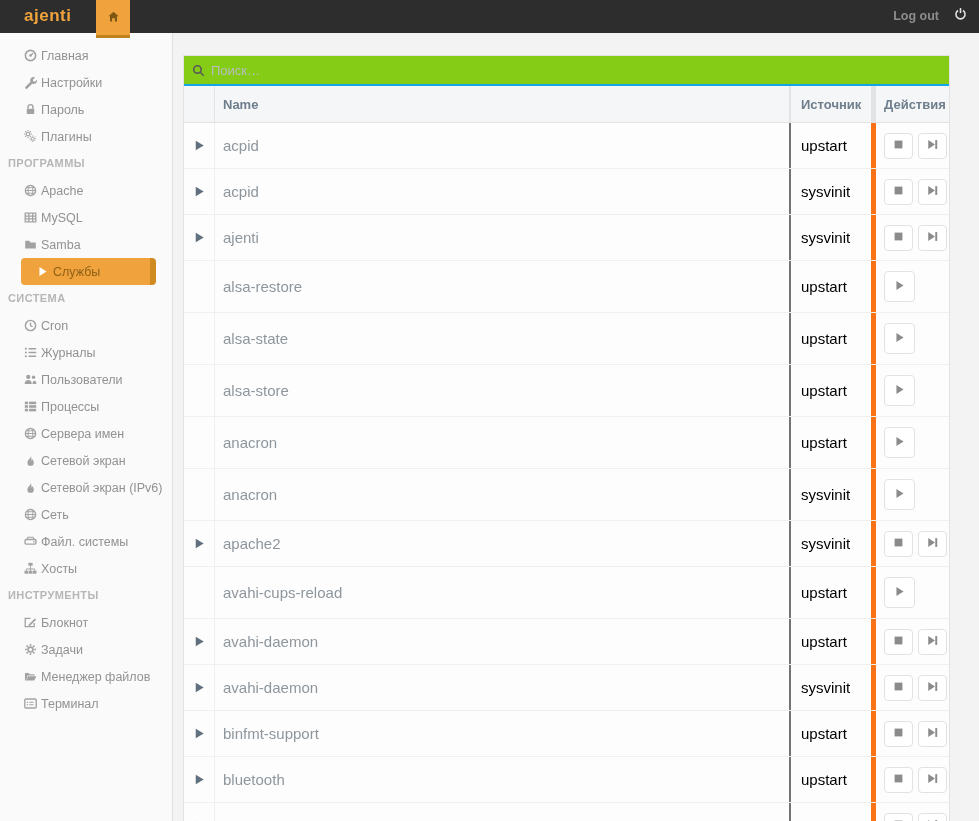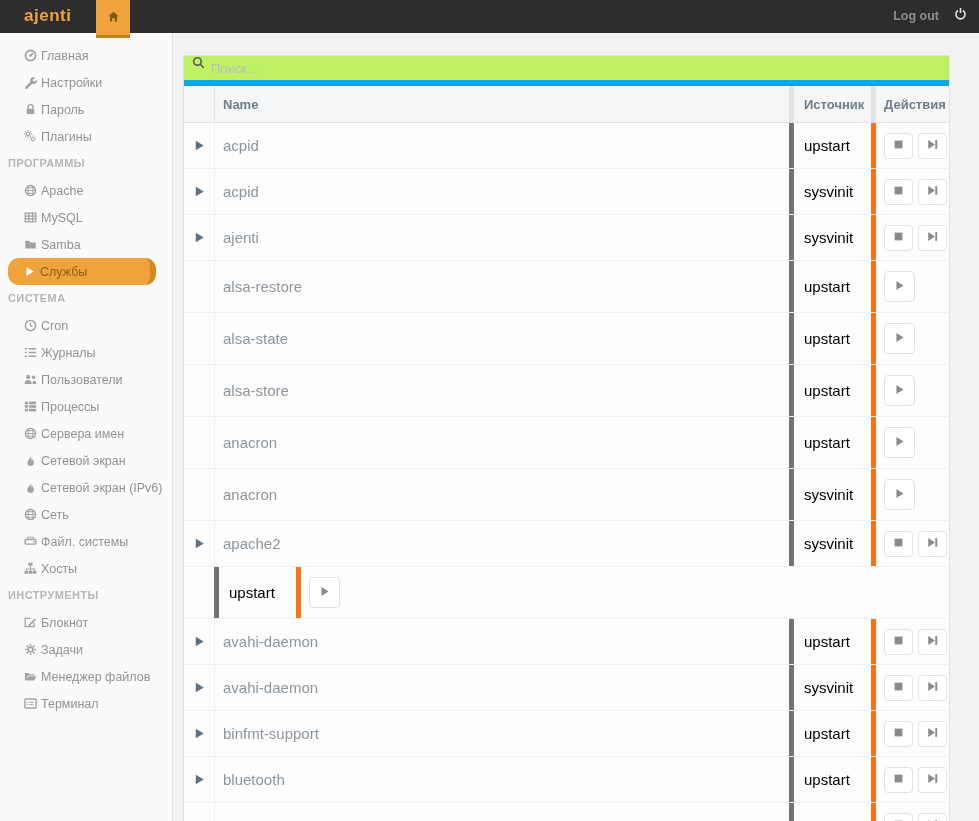--- a/index.html
+++ b/index.html
@@ -17,39 +17,39 @@
               display:flex; align-items:center; justify-content:center; color:#7e5714; }
   .logout { position:absolute; right:40px; top:9px; font-size:12.5px; font-weight:bold; color:#8d8d8d; cursor:pointer; }
   .power-btn { position:absolute; right:12px; top:7px; background:none; border:none; color:#e3e3e3; cursor:pointer; }
   
   .sidebar { position:absolute; top:33px; left:0; bottom:0; width:173px; background:#fafafa;
              border-right:1px solid #e0e0e0; padding-top:9px; }
   .side-item { padding:1.5px 8px 1.5px 22px; line-height:24px; font-size:12.5px; font-weight:normal;
                color:#929292; cursor:pointer; }
   .side-item .icn { display:inline-block; width:16px; text-align:center; color:#a2a2a2; margin-right:3px; }
   .side-item .icn svg { vertical-align:-2px; }
-  .side-item.active { background:#f0a33c; color:#8f6117; margin-left:8px; margin-right:16px;
-                      border-right:6px solid #cf8a22; border-radius:11px; padding-left:13px; }
+  .side-item.active { background:#f0a33c; color:#8f6117; margin-left:21px; margin-right:16px;
+                      border-right:6px solid #cf8a22; border-radius:4px; padding-left:13px; }
   .side-item.active .icn { color:#ffffff; }
   .side-section { padding:0 8px; line-height:27px; font-size:11px; font-weight:bold;
                   letter-spacing:.4px; color:#b6b6b6; }
   
   .panel { position:absolute; left:183px; top:55px; width:767px; background:#fdfdfd;
            border:1px solid #e2e2e2; }
-  .search-row { height:30px; border-bottom:6px solid #0ea5e9; display:flex; padding:0 8px; background:#bef264; }
+  .search-row { height:30px; border-bottom:2px solid #0ea5e9; display:flex; align-items:center; padding:0 8px; background:#84cc16; }
   .search-icn { color:#5a5a5a; margin-right:6px; display:flex; }
   .search-input { flex:1; border:none; outline:none; background:transparent; font-size:13px; color:#555;
                   font-family:"Liberation Sans","DejaVu Sans",sans-serif; }
   .search-input::placeholder { color:#b9bdc1; }
   .thead { display:flex; height:37px; background:#f5f6f7; border-bottom:1px solid #e2e2e2;
            font-size:13px; font-weight:bold; color:#6e7e8d; }
   .cell { overflow:hidden; white-space:nowrap; }
   .c-status { width:30px; display:flex; justify-content:center; align-self:stretch; align-items:center; }
   .c-name  { flex:1; padding-left:8px; border-left:1px solid #efefef; align-self:stretch; display:flex; align-items:center; }
-  .c-src   { width:82px; padding-left:10px; border-left:5px solid #737373; align-self:stretch; display:flex; align-items:center; }
+  .c-src   { width:82px; padding-left:10px; border-left:2px solid #737373; align-self:stretch; display:flex; align-items:center; }
   .c-act   { width:78px; padding-left:8px; border-left:5px solid #f97316; align-self:stretch; display:flex; align-items:center; gap:5px; }
   .thead .c-name, .thead .c-src, .thead .c-act { border-left-color:#e3e3e3; }
   .trow { display:flex; height:46px; border-bottom:1px solid #f0f0f0; align-items:center; font-size:15px; background:#fdfdfd; }
   .trow.stopped { height:52px; }
   .trow .c-name { color:#8e969d; }
   .trow .c-src  { color:#000000; }
   .status-icn { color:#60707e; display:flex; }
   .btn { background:#fff; border:1px solid #e2e2e2; border-radius:4px; width:29px; height:26px;
          display:flex; align-items:center; justify-content:center; color:#8b8b8b; cursor:pointer; flex:none; }
   .btn.big { width:31px; height:31px; }
@@ -355,20 +355,21 @@
        <button class="btn">
             <span class="icn "><svg width="13" height="13" viewBox="0 0 16 16" fill="currentColor" xmlns="http://www.w3.org/2000/svg">
                 <path d="M2.8 2.6v10.8L11 8z"></path>
                 <rect x="11.4" y="2.6" width="2.4" height="10.8"></rect>
               </svg></span>
           </button>
         </div>
       </div>
       <div class="trow stopped">
         <div class="cell c-status"></div>
+     <div class="cell c-name">avahi-cups-reload</div>
      <div class="cell c-src">upstart</div>
      <div class="cell c-act">
           <button class="btn big">
             <span class="icn "><svg width="13" height="13" viewBox="0 0 16 16" fill="currentColor" xmlns="http://www.w3.org/2000/svg">
                 <path d="M4.2 2.6v10.8L13 8z"></path>
               </svg></span>
           </button>
         </div>
       </div>
       <div class="trow">

